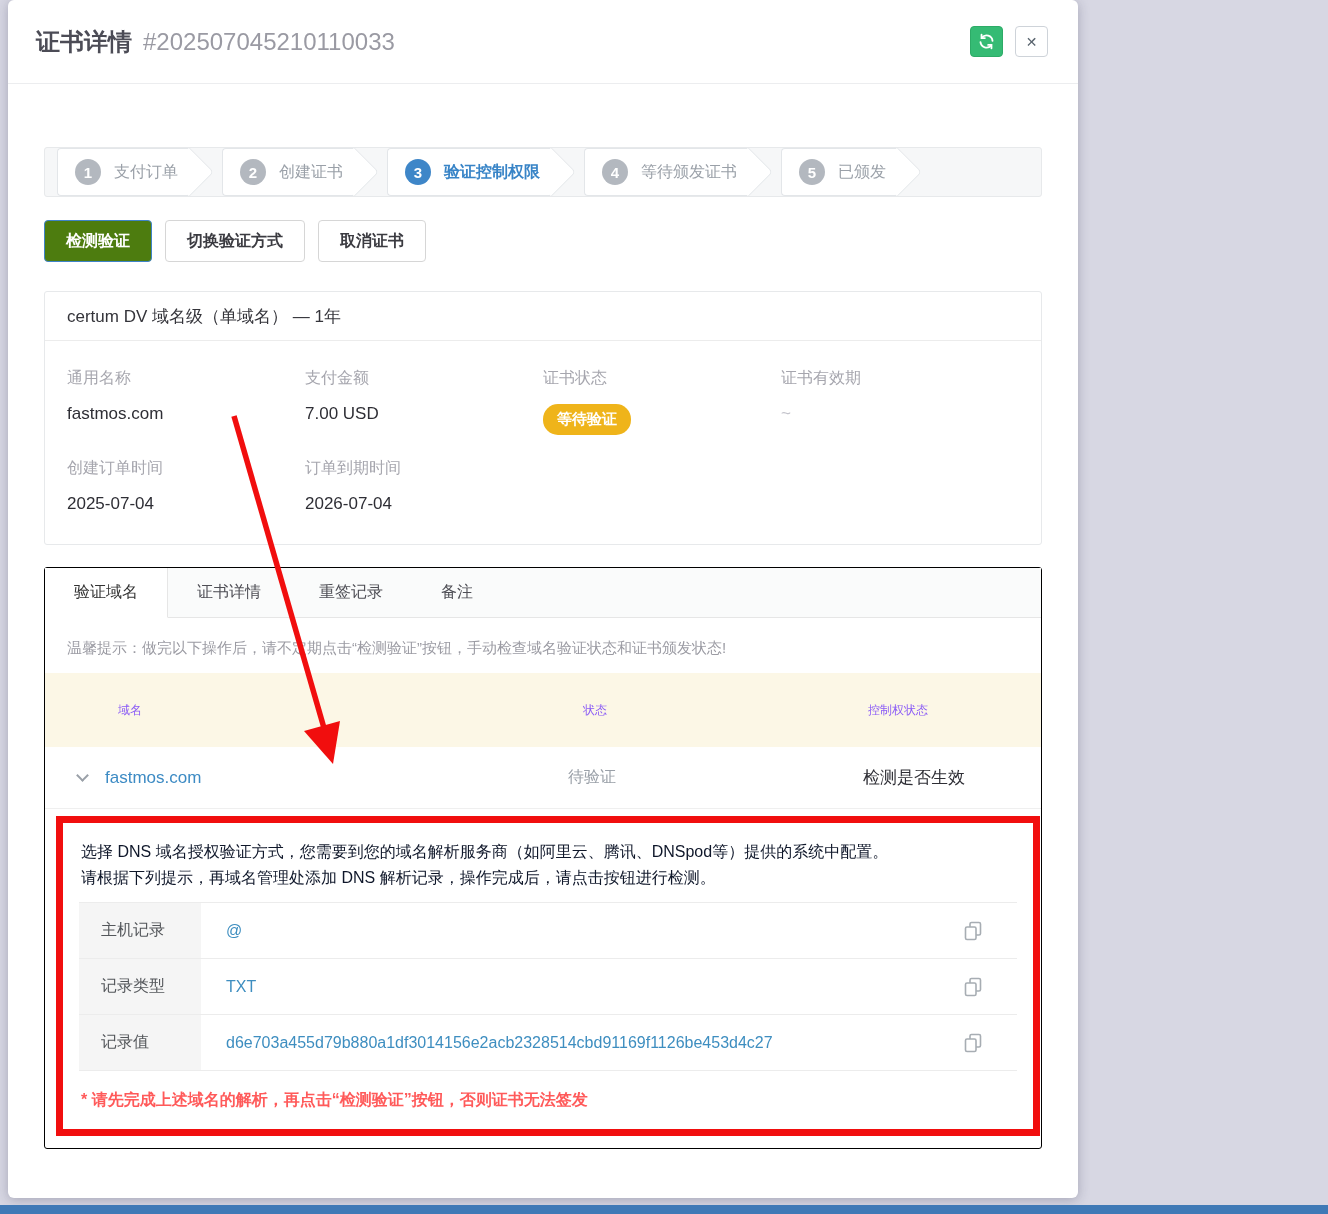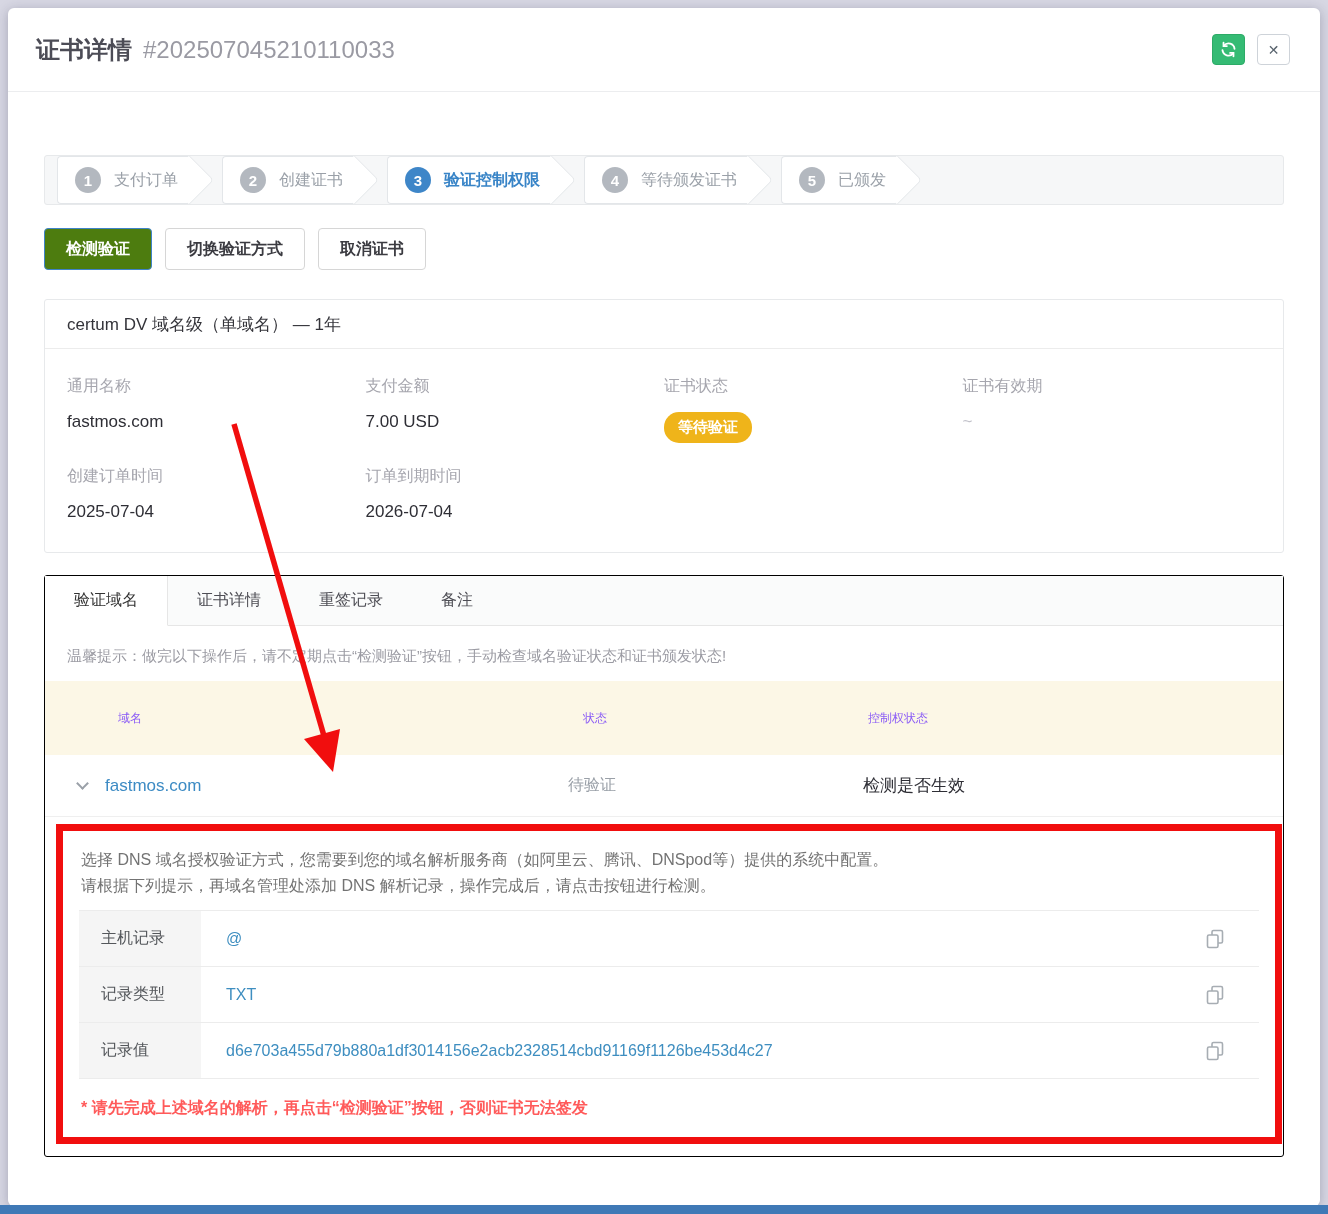--- a/index.html
+++ b/index.html
@@ -6,21 +6,21 @@
   html,body { width:1328px; height:1214px; }
   body {
     position: relative;
     background: #d7d7e3;
     overflow: hidden;
     font-family: "Liberation Sans", "DejaVu Sans", sans-serif;
   }
   .bottom-bar { position:absolute; left:0; bottom:0; width:100%; height:9px; background:#3f79b6; z-index:60; }
 
   .modal {
-    position:absolute; left:8px; top:8px; width:1312px; height:1198px;
+    position:absolute; left:8px; top:0; width:1070px; height:1198px;
     background:#fff; border-radius:6px; box-shadow:0 2px 12px rgba(40,40,70,.28);
   }
 
   
   .modal-header { height:84px; display:flex; align-items:center; padding:0 30px 0 28px; border-bottom:1px solid #ecedef; }
   .title { font-size:24px; font-weight:bold; color:#4c4c56; }
   .order-no { font-size:24px; color:#9a9aa3; margin-left:11px; font-weight:400; }
   .header-btns { margin-left:auto; display:flex; gap:12px; }
   .btn-refresh { width:33px; height:31px; background:#35bb74; border:1px solid #2dab67; border-radius:4px; display:flex; align-items:center; justify-content:center; cursor:pointer; }
   .btn-close { width:33px; height:31px; background:#fff; border:1px solid #ced3d9; border-radius:4px; color:#59646e; font-weight:bold; font-size:14px; display:flex; align-items:center; justify-content:center; cursor:pointer; }
@@ -65,21 +65,21 @@
   .dom-head .c3 { padding-left:68px; }
   .dom-row { height:62px; display:grid; grid-template-columns:470px 285px 1fr; align-items:center; border-bottom:1px solid #efefef; }
   .dom-row .c1 { padding-left:33px; display:flex; align-items:center; gap:18px; }
   .chevron { width:9px; height:9px; border-right:2px solid #9aa0a8; border-bottom:2px solid #9aa0a8; transform:rotate(45deg); margin-top:-4px; cursor:pointer; }
   .domain-link { color:#3d8bc4; font-size:17px; cursor:pointer; }
   .dom-row .c2 { padding-left:53px; color:#9aa0a8; font-size:16px; }
   .dom-row .c3 { padding-left:63px; color:#2e2e35; font-size:17px; cursor:pointer; }
 
   
   .dns-panel { border:7px solid #f10e0e; margin:7px 1px 0 11px; padding:16px 16px 18px; }
-  .dns-desc { font-size:16px; color:#737373; line-height:26px; padding-left:2px; }
+  .dns-desc { font-size:16px; color:#0f172a; line-height:26px; padding-left:2px; }
   .dns-table { margin-top:11px; border-top:1px solid #ececec; }
   .dns-rec { display:flex; align-items:center; height:56px; border-bottom:1px solid #ececec; }
   .rec-label { width:122px; align-self:stretch; background:#f5f5f5; display:flex; align-items:center; padding-left:22px; font-size:16px; color:#54575b; }
   .rec-value { flex:1; padding-left:25px; font-size:16px; color:#3e8ec0; }
   .copy-btn { margin-right:34px; cursor:pointer; display:flex; background:none; border:none; padding:0; }
   .dns-warning { margin-top:19px; padding-left:2px; font-size:16px; font-weight:bold; color:#ff5a5a; }
 
   .arrow-overlay { position:absolute; inset:0; pointer-events:none; z-index:40; }
 </style>
 </head>

